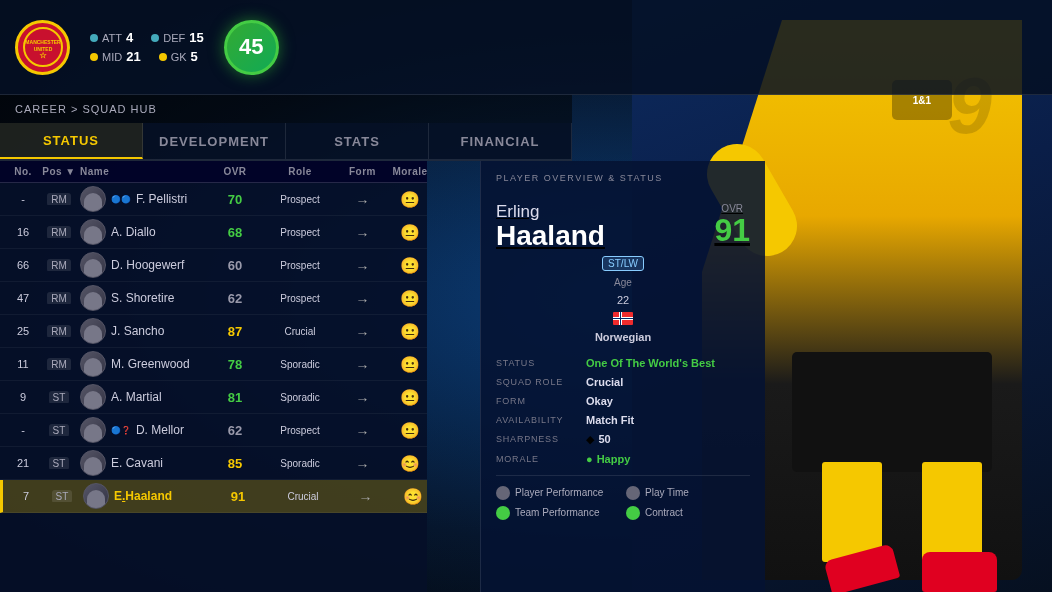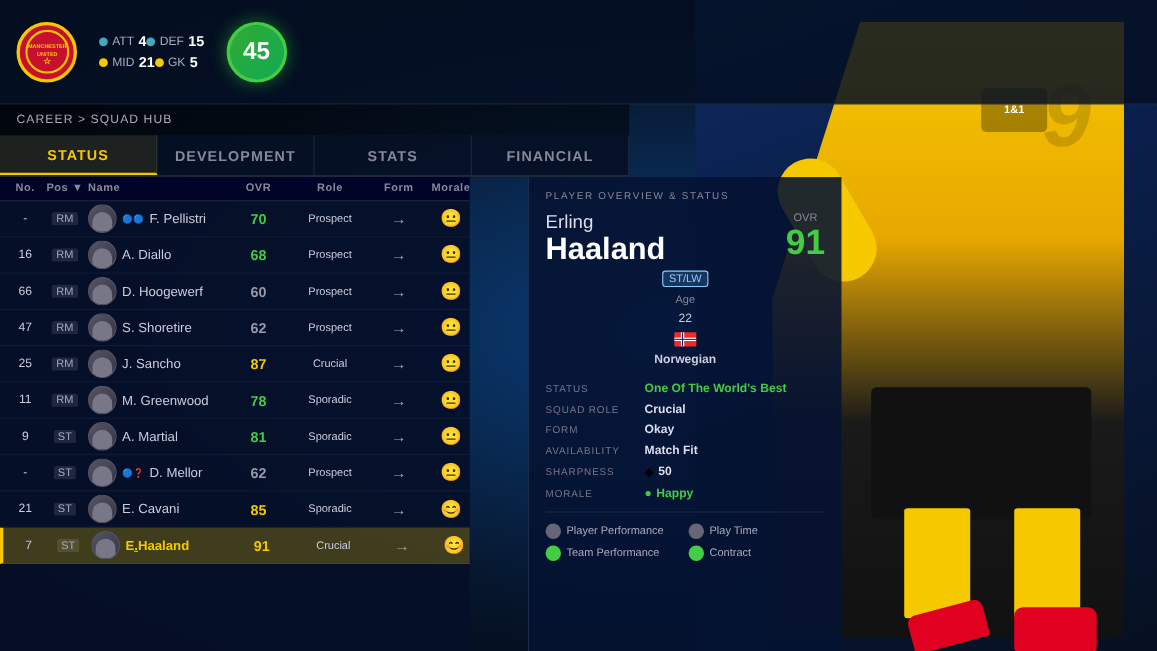--- a/index.html
+++ b/index.html
@@ -73,20 +73,21 @@
 
     .stats-block {
       display: flex;
       flex-direction: column;
       gap: 4px;
       font-size: 13px;
     }
 
     .stats-row {
       display: flex;
+      gap: 18px;
     }
 
     .stat-item {
       display: flex;
       align-items: center;
       gap: 4px;
       color: #ccd;
     }
 
     .dot {
@@ -296,28 +297,29 @@
       background: rgba(5,18,50,0.88);
       z-index: 10;
       padding: 12px 15px;
       border-left: 1px solid rgba(255,255,255,0.1);
     }
 
     .panel-title {
       font-size: 9px;
       color: #889;
       letter-spacing: 1.5px;
-      margin-bottom: 10px;
+      margin-bottom: 20px;
     }
 
     .player-name-block {
       display: flex;
       justify-content: space-between;
       align-items: flex-start;
       margin-bottom: 6px;
+      text-decoration: underline;
     }
 
     .player-first-name {
       font-size: 17px;
       color: #dde;
       font-weight: normal;
       line-height: 1.1;
     }
 
     .player-last-name {

